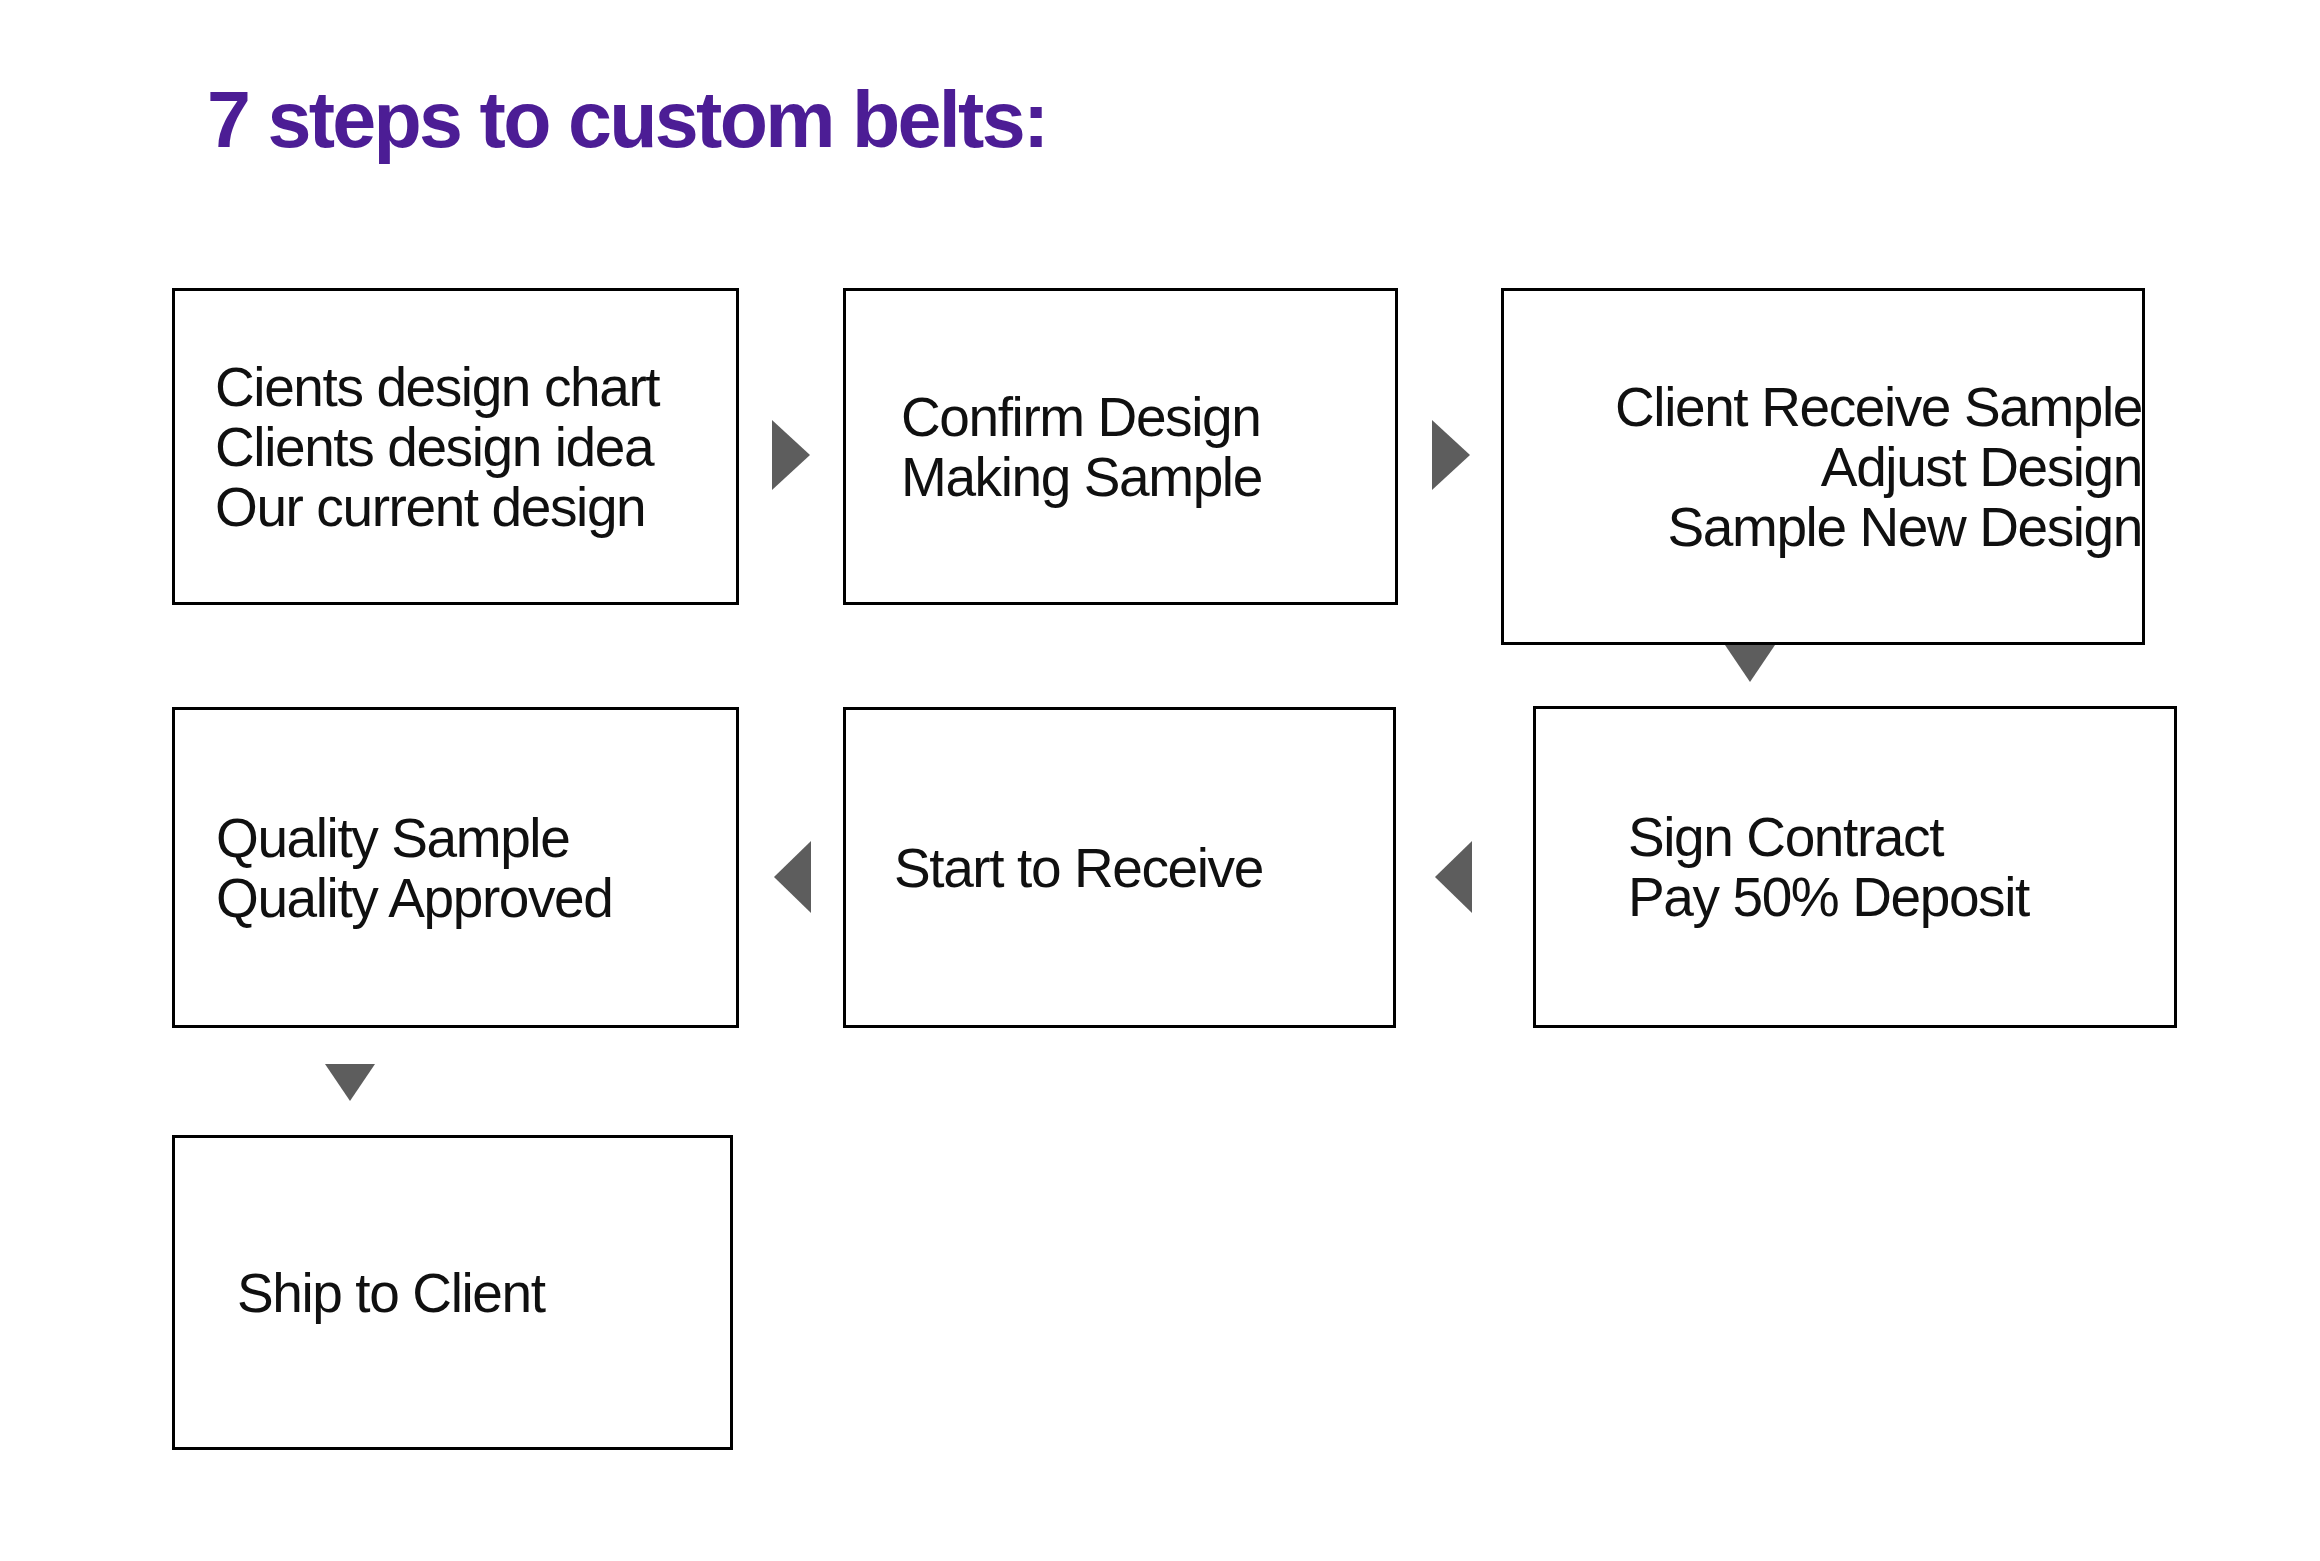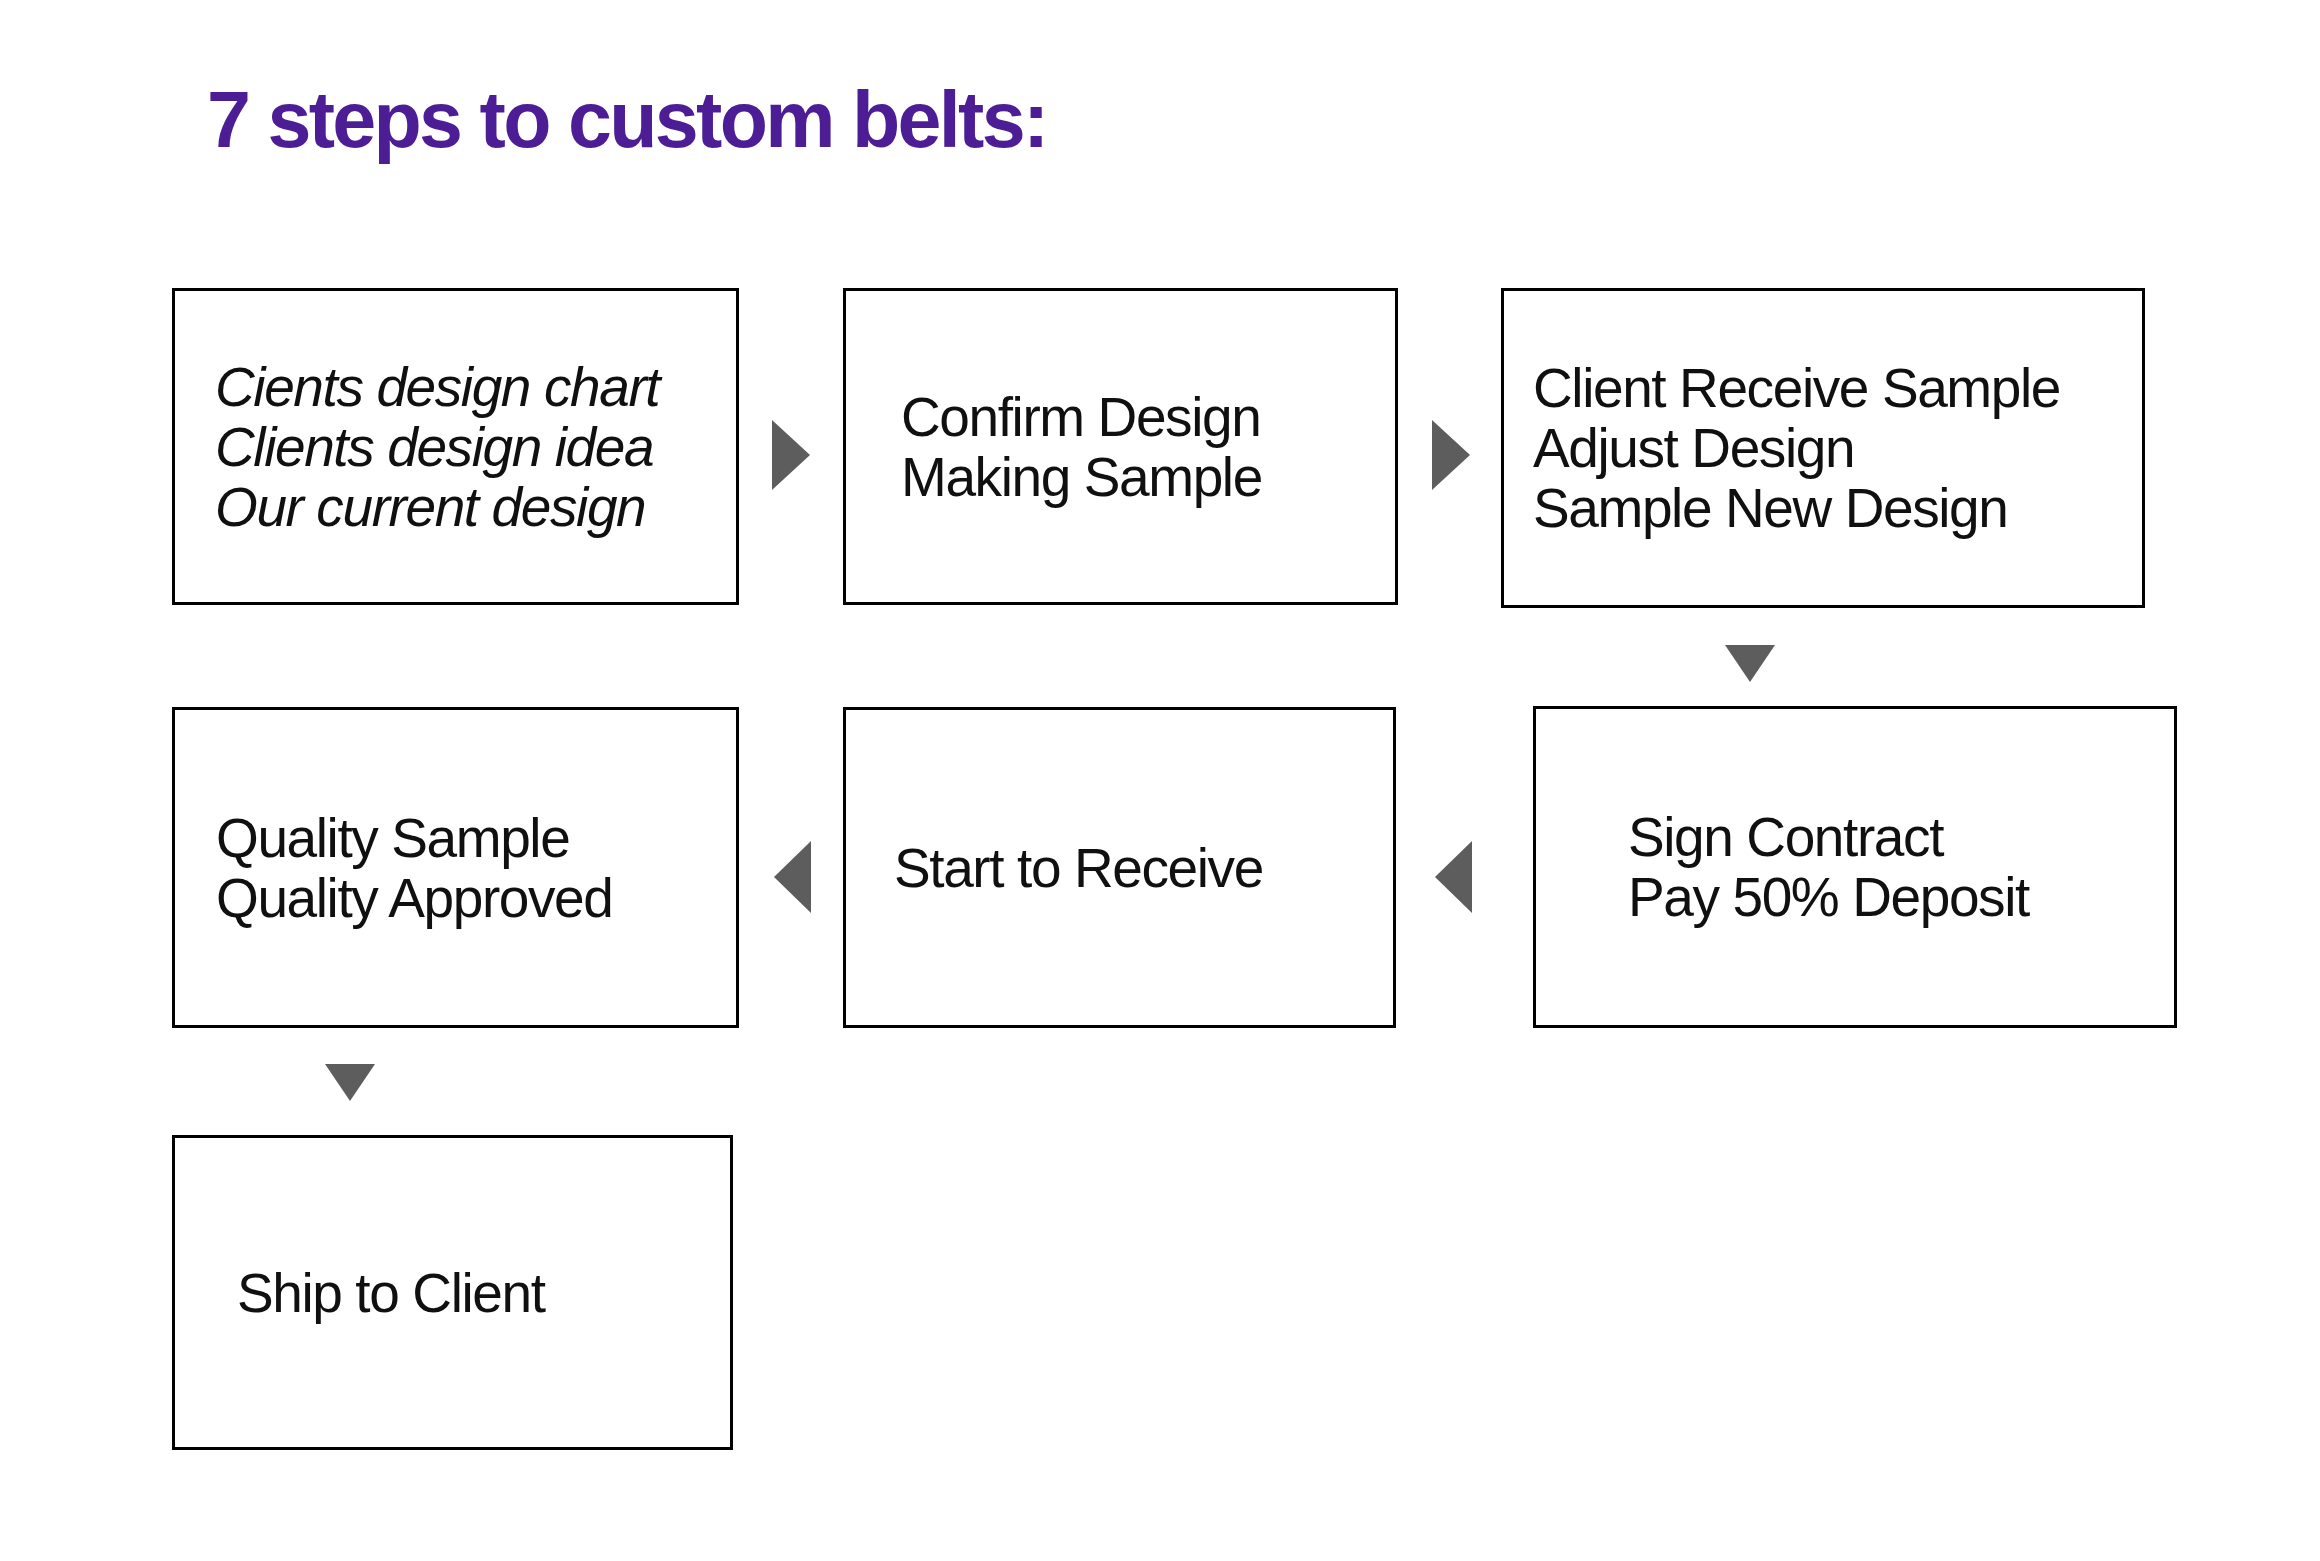--- a/index.html
+++ b/index.html
@@ -37,23 +37,23 @@
     justify-content:center;
     align-items:flex-start;
     color:var(--text);
     font-size:55px;
     line-height:60px;
     letter-spacing:-1.4px;
     white-space:nowrap;
   }
   .stepbox .line{display:block;}
   
-  .b1{left:172px;top:288px;width:567px;height:317px;padding-left:40px;font-style:italic;}
+  .b1{left:172px;top:288px;width:567px;height:317px;padding-left:40px;}
   .b2{left:843px;top:288px;width:555px;height:317px;padding-left:55px;text-align:right;}
-  .b3{left:1501px;top:288px;width:644px;height:320px;padding-left:29px;}
+  .b3{left:1501px;top:288px;width:644px;height:357px;padding-left:29px;align-items:flex-end;}
   .b4{left:172px;top:707px;width:567px;height:321px;padding-left:41px;}
   .b5{left:843px;top:707px;width:553px;height:321px;padding-left:48px;}
   .b6{left:1501px;top:706px;width:644px;height:322px;padding-left:92px;margin-left:32px;}
   .b7{left:172px;top:1135px;width:561px;height:315px;padding-left:62px;}
   
   .arr{position:absolute;width:0;height:0;}
   .arr-right{
     border-top:35px solid transparent;
     border-bottom:35px solid transparent;
     border-left:38px solid var(--arrow);

